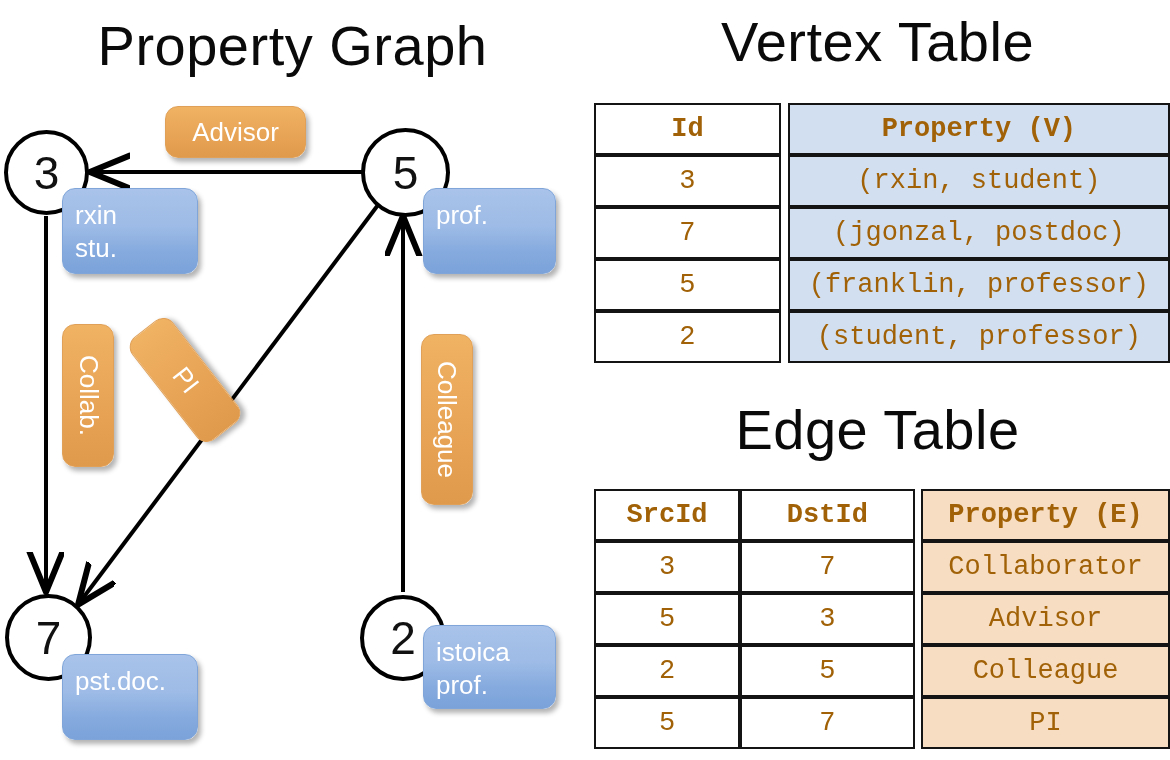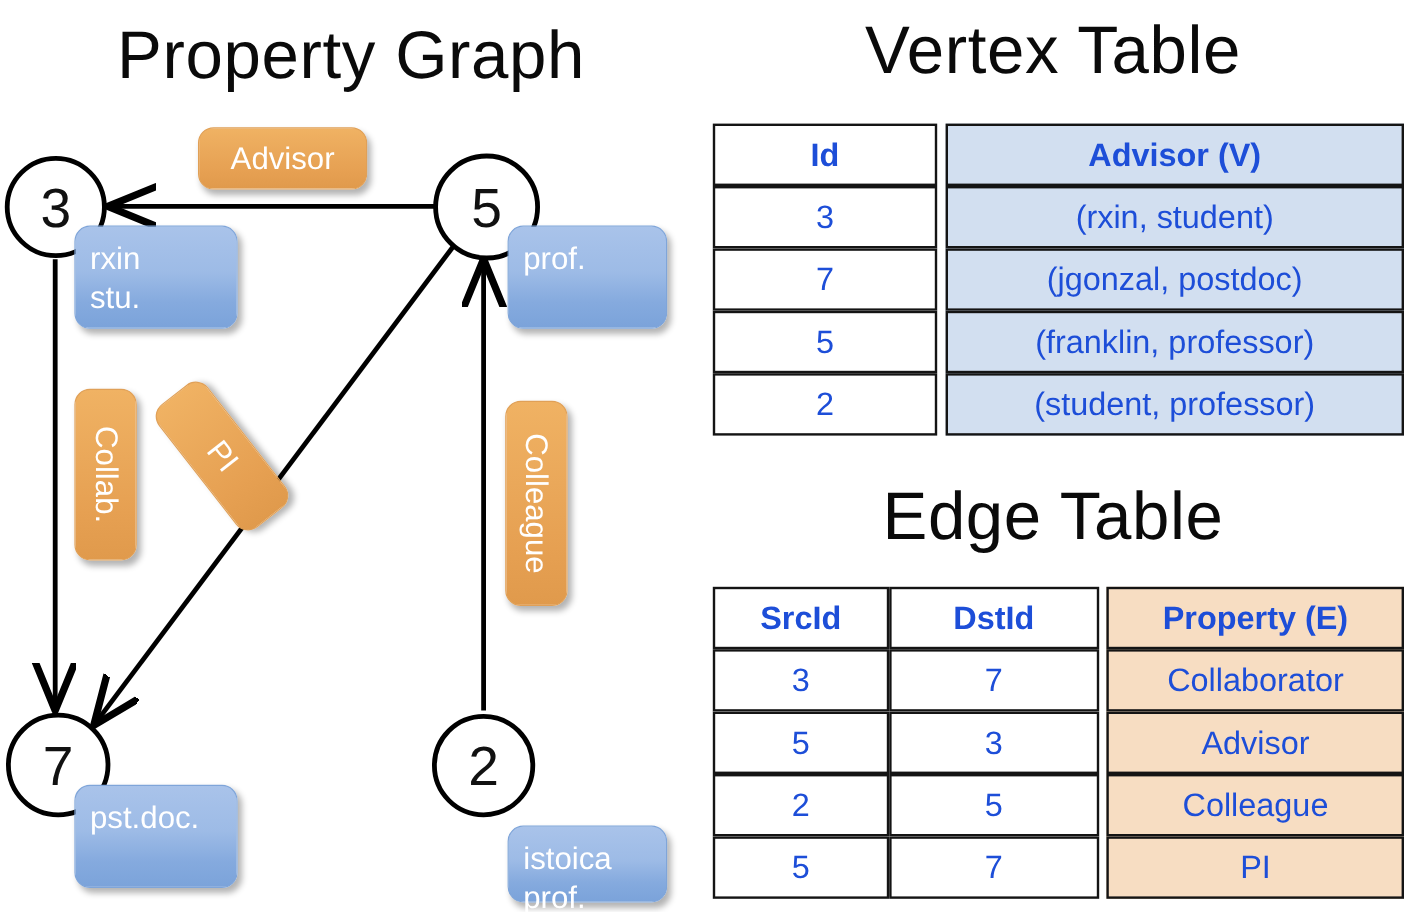--- a/index.html
+++ b/index.html
@@ -94,24 +94,24 @@
     display: flex;
     align-items: center;
     justify-content: center;
   }
 
   
   .tbl {
     position: absolute;
     border-collapse: separate;
     border-spacing: 0;
-    font-family: Liberation Sans, sans-serif;
+    font-family: Liberation Mono, monospace;
     font-weight: 300;
     font-size: 27px;
-    color: #1d4ed8;
+    color: #a16207;
   }
   .tbl td, .tbl th {
     border: 2px solid #141414;
     text-align: center;
     padding: 0;
     height: 48px;
     font-weight: 300;
     background: #ffffff;
   }
   .tbl th { font-weight: 700; font-size: 27px; }
@@ -177,21 +177,21 @@
   </div>
 
   <div class="prop-box blue-box" style="left:423px; top:188px; width:133px; height:86px;">
     <div>prof.</div>
   </div>
 
   <div class="prop-box blue-box" style="left:62px; top:654px; width:136px; height:86px;">
     <div>pst.doc.</div>
   </div>
 
-  <div class="prop-box blue-box" style="left:423px; top:688px; width:133px; height:64px;">
+  <div class="prop-box blue-box" style="left:423px; top:625px; width:133px; height:84px;">
     <div>istoica</div>
     <div>prof.</div>
   </div>
 
   <div class="prop-box orange-box center-flex" style="left:165px; top:106px; width:141px; height:52px; z-index:2;">
     <span style="white-space:nowrap;">Advisor</span>
   </div>
 
   <div class="prop-box orange-box center-flex" style="left:62px; top:324px; width:52px; height:143px;">
     <span class="vtext">Collab.</span>
@@ -205,21 +205,21 @@
     <span class="vtext">Colleague</span>
   </div>
 
 </div>
 
 <table class="tbl" id="vertex-table">
   <thead>
     <tr>
       <th class="c-id">Id</th>
       <td class="gapcol"></td>
-      <th class="c-prop fill-blue">Advisor (V)</th>
+      <th class="c-prop fill-blue">Property (V)</th>
     </tr>
   </thead>
   <tbody>
     <tr>
       <td class="c-id">3</td>
       <td class="gapcol"></td>
       <td class="c-prop fill-blue">(rxin, student)</td>
     </tr>
     <tr>
       <td class="c-id">7</td>

